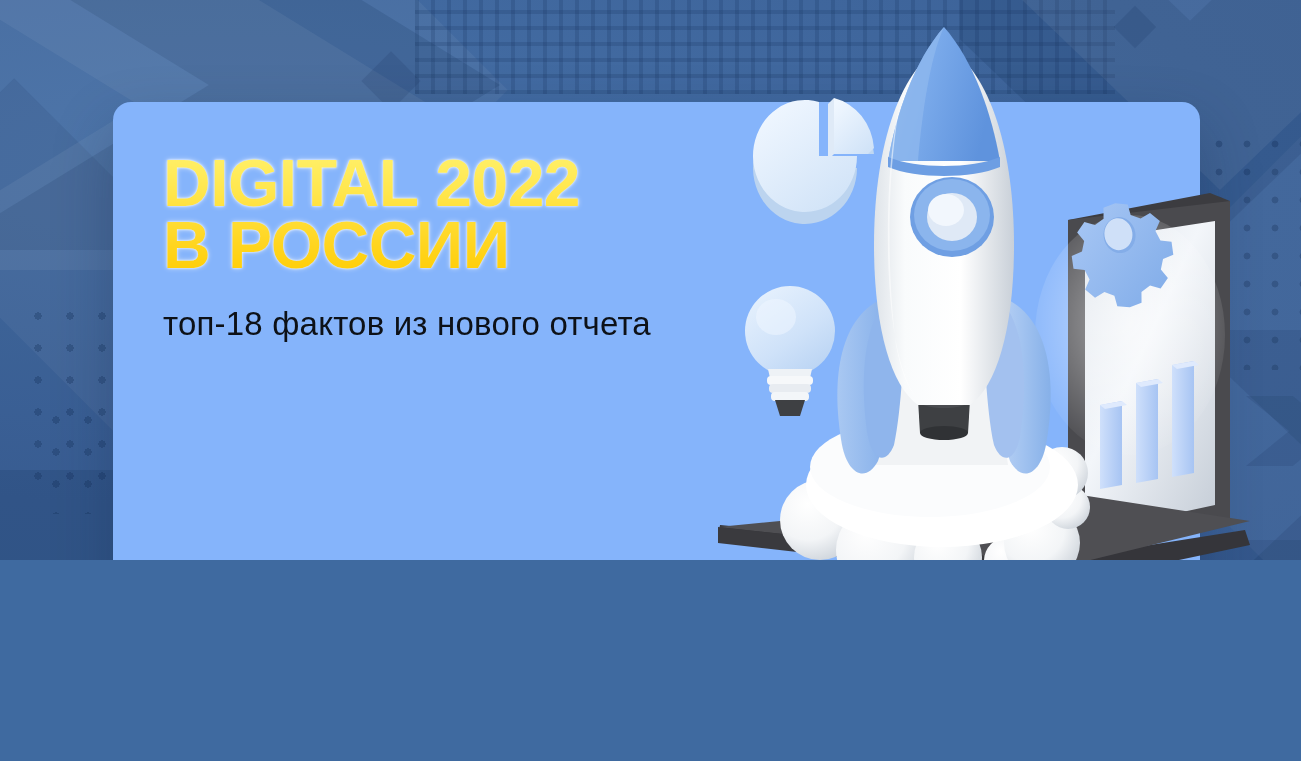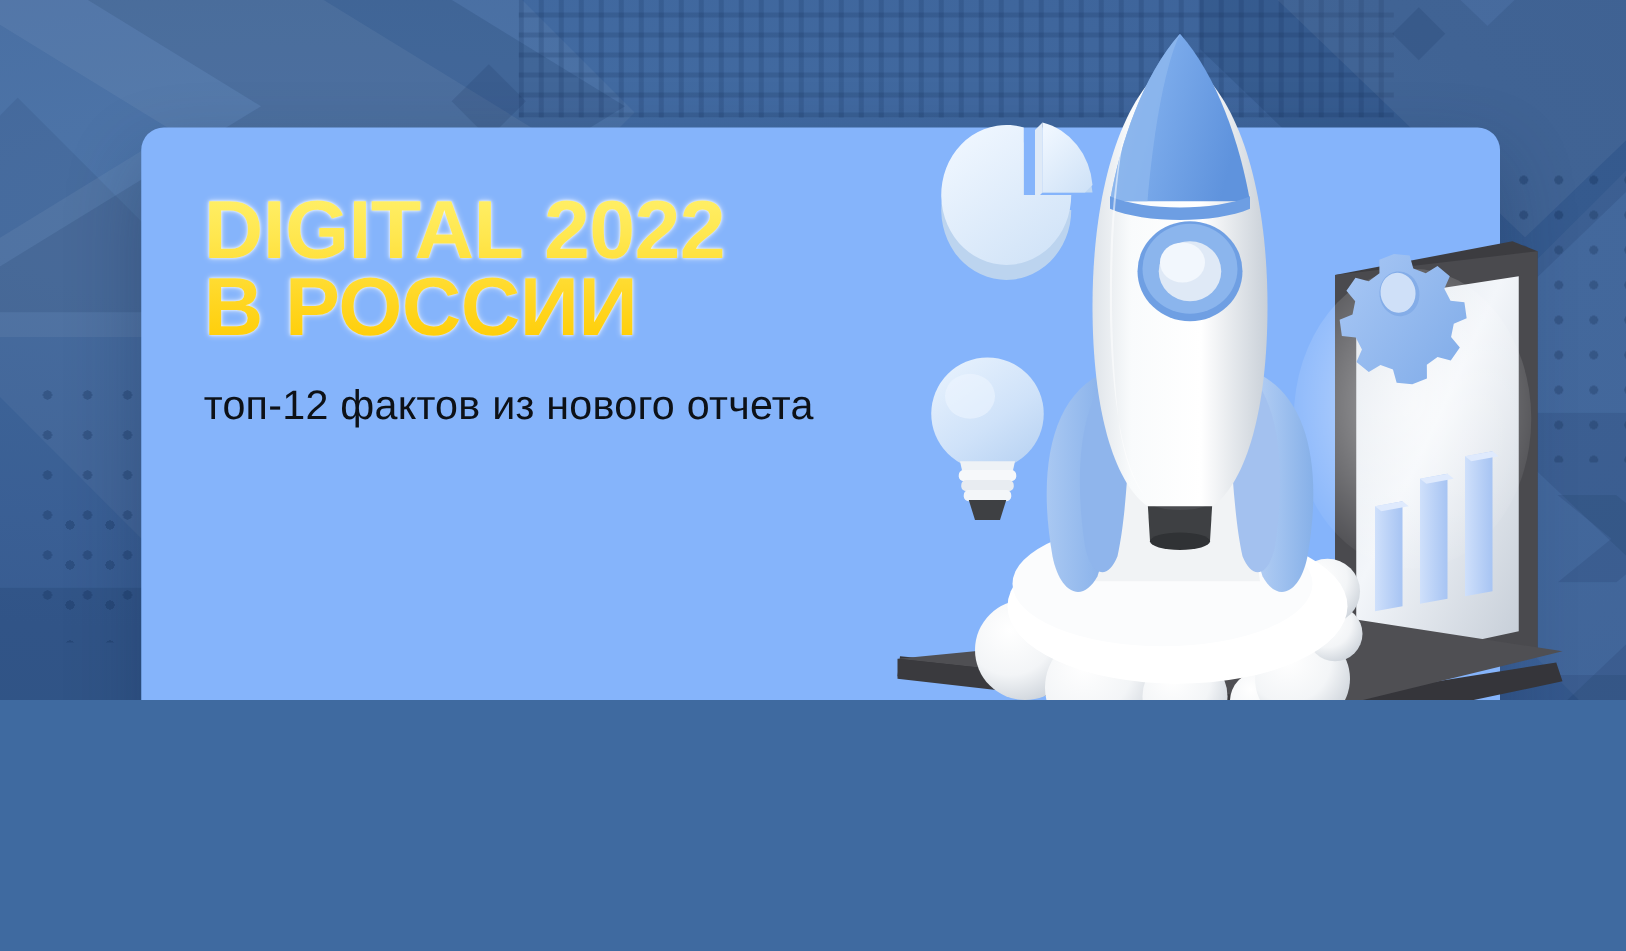--- a/index.html
+++ b/index.html
@@ -145,21 +145,21 @@
     </div>
 
     <div class="panel" style="left:1160px;top:150px;width:400px;height:420px;transform:rotate(45deg);background:rgba(255,255,255,.035);"></div>
 
   </div>
 
   <div class="card"></div>
 
   <div class="title">DIGITAL 2022
 В РОССИИ</div>
-  <div class="subtitle">топ-12 фактов из нового отчета</div>
+  <div class="subtitle">топ-18 фактов из нового отчета</div>
 
   <div class="logo">
     <svg viewBox="0 0 250 92" aria-hidden="true">
       <g fill="none" stroke="#b9d5fd" stroke-width="11" stroke-linecap="round">
 
         <path d="M12 6 L12 52 A22 22 0 0 0 56 52 A22 22 0 0 0 12 52"></path>
 
         <path d="M78 28 L78 48 A20 20 0 0 0 118 48 L118 28"></path>
         <path d="M118 48 L118 80"></path>
 

